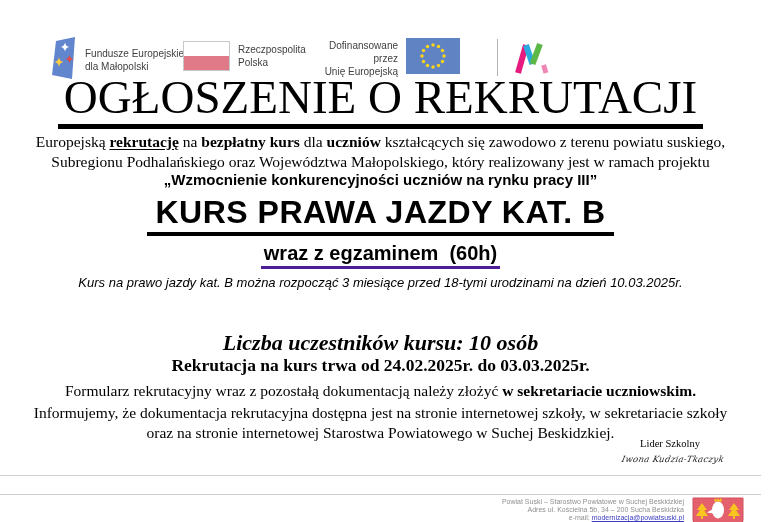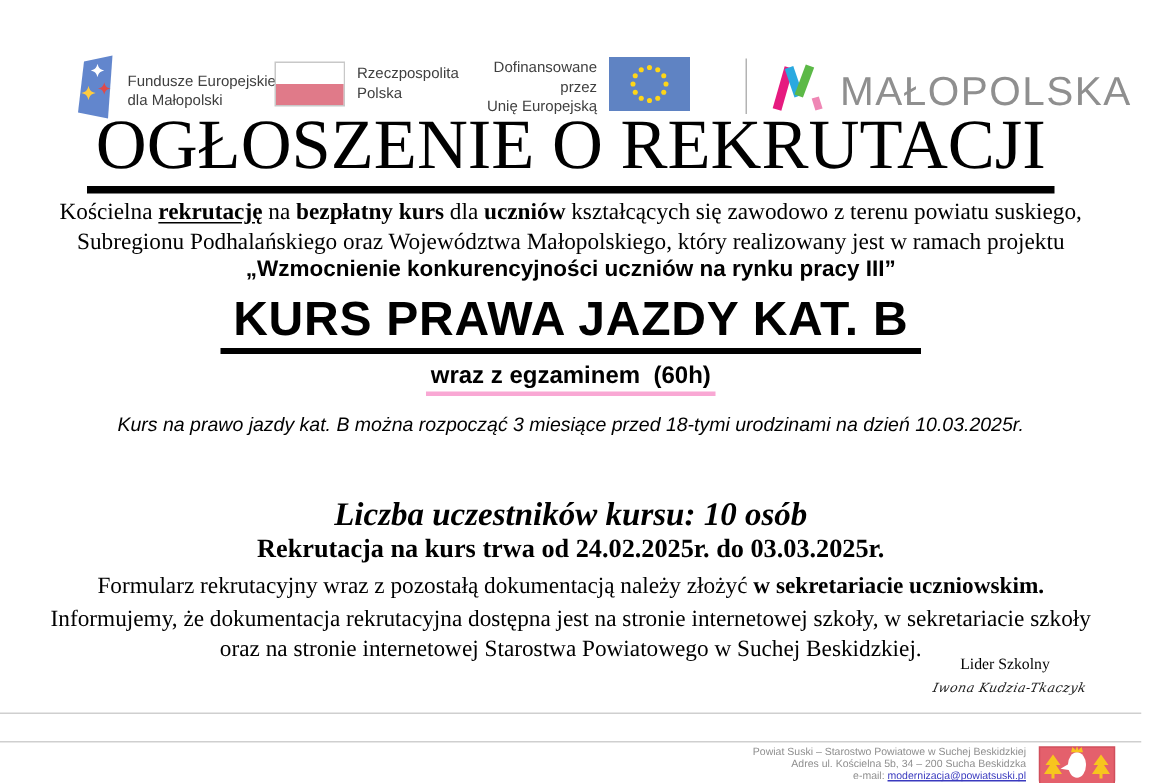--- a/index.html
+++ b/index.html
@@ -23,21 +23,21 @@
   .title{display:inline-block;font-family:"Liberation Serif",serif;font-weight:normal;
          font-size:47px;line-height:1.0;letter-spacing:0px;border-bottom:5px solid #000;
          padding:0 6px 3px 6px;}
   .intro{font-size:15.5px;line-height:1.32;padding:0 14px;}
   .intro b u{text-underline-offset:2px;}
   .project{font-family:"Liberation Sans",sans-serif;font-weight:bold;font-size:15px;}
   .course-title{display:inline-block;font-family:"Liberation Sans",sans-serif;font-weight:bold;
                 font-size:32px;line-height:1.05;border-bottom:4px solid #000;padding:0 8px 2px 8px;
                 letter-spacing:0.5px;}
   .course-subtitle{display:inline-block;font-family:"Liberation Sans",sans-serif;font-weight:bold;
-                   font-size:16px;border-bottom:3px solid #f9a8d4;padding:0 3px 1px 3px;white-space:pre-wrap;}
+                   font-size:20px;border-bottom:3px solid #4c1d95;padding:0 3px 1px 3px;white-space:pre-wrap;}
   .note1{font-family:"Liberation Sans",sans-serif;font-style:italic;font-size:13px;}
   .note2{font-family:"Liberation Serif",serif;font-style:italic;font-size:15px;white-space:pre-wrap;}
   .participants{font-weight:bold;font-style:italic;font-size:22px;}
   .recruitment{font-weight:bold;font-size:17.5px;}
   .form-line{font-size:15.5px;}
   .info{font-size:15.5px;line-height:1.3;padding:0 26px;}
 
   
   .sig-role{position:absolute;left:600px;width:140px;text-align:center;font-size:10.5px;}
   .sig-name{position:absolute;left:598px;width:150px;text-align:center;
@@ -114,29 +114,28 @@
 
   <div class="header-item" style="left:514px;top:14px;">
     <span>
       <svg width="38" height="33" viewBox="0 0 38 33">
         <line x1="4" y1="31" x2="12" y2="3" stroke="#e61a7f" stroke-width="6"></line>
         <line x1="12" y1="3" x2="18.5" y2="22" stroke="#2aa9e0" stroke-width="6"></line>
         <line x1="18.5" y1="22" x2="26" y2="2" stroke="#5cb947" stroke-width="6"></line>
         <line x1="29.5" y1="23" x2="32" y2="31" stroke="#ef87b5" stroke-width="5"></line>
       </svg>
     </span>
-    <span class="malopolska-label">MAŁOPOLSKA</span>
   </div>
 
   <div class="abs" style="top:46px;">
     <span class="title">OGŁOSZENIE O REKRUTACJI</span>
   </div>
 
   <div class="abs intro" style="top:104px;">
-    <span>Kościelna </span><b><u><span>rekrutację</span></u></b><span> na </span><b><span>bezpłatny kurs</span></b><span> dla </span><b><span>uczniów</span></b><span> kształcących się zawodowo z terenu powiatu suskiego, Subregionu Podhalańskiego oraz Województwa Małopolskiego, który realizowany jest w ramach projektu</span>
+    <span>Europejską </span><b><u><span>rekrutację</span></u></b><span> na </span><b><span>bezpłatny kurs</span></b><span> dla </span><b><span>uczniów</span></b><span> kształcących się zawodowo z terenu powiatu suskiego, Subregionu Podhalańskiego oraz Województwa Małopolskiego, który realizowany jest w ramach projektu</span>
   </div>
   <div class="abs project" style="top:143px;">„Wzmocnienie konkurencyjności uczniów na rynku pracy III”</div>
 
   <div class="abs" style="top:168px;">
     <span class="course-title">KURS PRAWA JAZDY KAT. B</span>
   </div>
   <div class="abs" style="top:214px;">
     <span class="course-subtitle">wraz z egzaminem  (60h)</span>
   </div>
   <div class="abs note1" style="top:247px;">Kurs na prawo jazdy kat. B można rozpocząć 3 miesiące przed 18-tymi urodzinami na dzień 10.03.2025r.</div>

